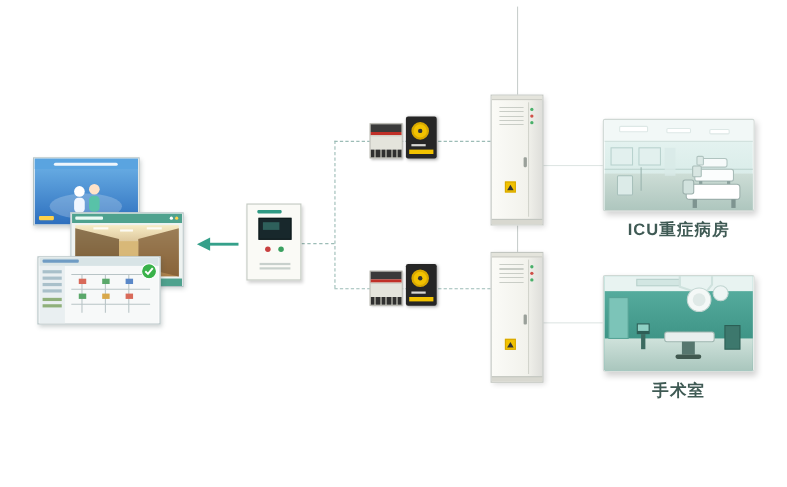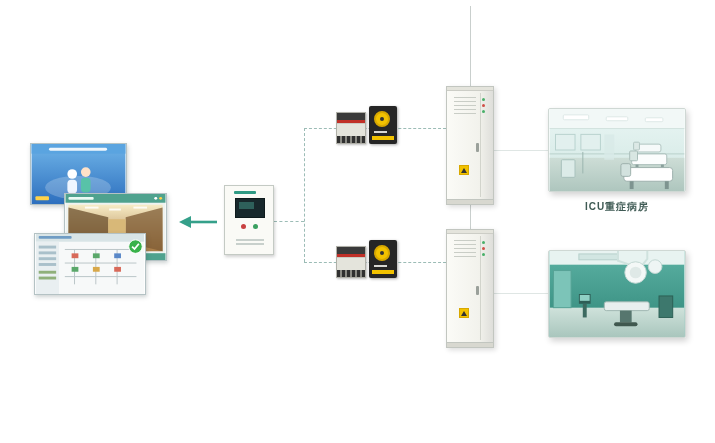--- a/index.html
+++ b/index.html
@@ -87,21 +87,21 @@
 
   
   .photo { position:absolute; left:548px; width:138px; border:1px solid #cfd8d4; border-radius:2px;
            box-shadow:2px 3px 6px rgba(0,0,0,.18); overflow:hidden; z-index:3; }
   .photo svg { display:block; width:100%; height:100%; }
   #photo-icu { top:108px; height:84px; }
   #photo-or  { top:250px; height:88px; }
 
   
   .room-label { position:absolute; left:548px; width:138px; text-align:center;
-                font-weight:bold; font-size:10px; color:#3f5a54; letter-spacing:1px; }
+                font-weight:bold; font-size:15px; color:#3f5a54; letter-spacing:1px; }
   #label-icu { top:200px; }
   #label-or  { top:346px; }
 </style>
 </head>
 <body>
 
 <div class="canvas">
 
   <div class="screen" id="screen-splash">
     <svg viewBox="0 0 97 62">
@@ -354,14 +354,15 @@
       <g>
         <rect x="30" y="44" width="12" height="10" fill="#2e5e56"></rect>
         <rect x="31" y="45" width="10" height="6" fill="#8fd0c4"></rect>
         <rect x="34" y="54" width="4" height="14" fill="#3c6a60"></rect>
       </g>
       <rect x="112" y="46" width="14" height="22" fill="#3d786d" stroke="#2c5f55"></rect>
     </svg>
   </div>
 
   <div class="room-label" id="label-icu">ICU重症病房</div>
+  <div class="room-label" id="label-or">手术室</div>
 
 </div>
 
 </body></html>

